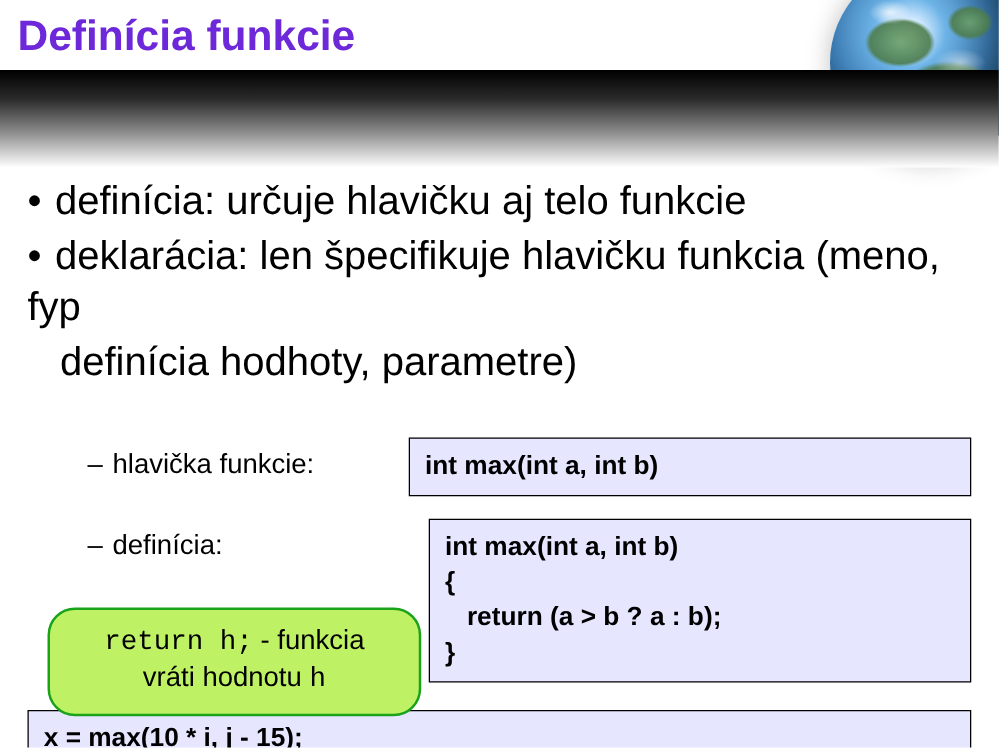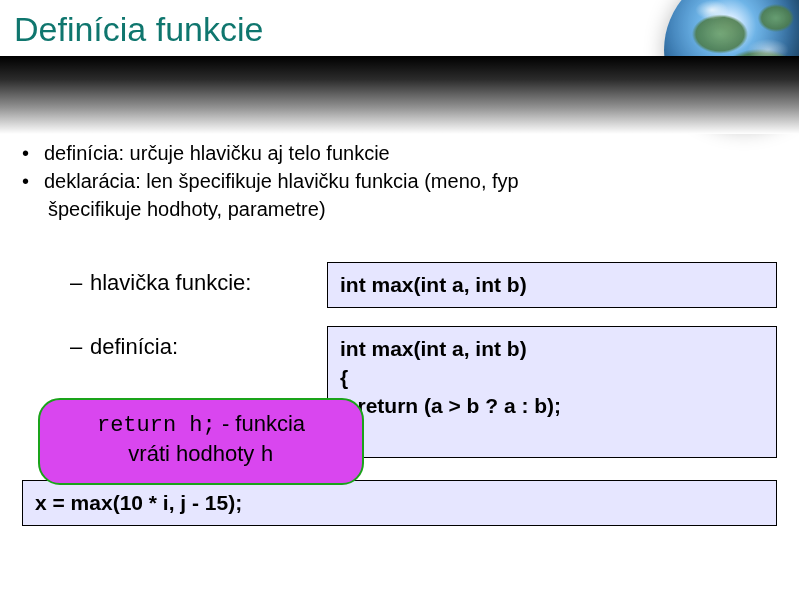--- a/index.html
+++ b/index.html
@@ -62,34 +62,34 @@
       #8f8f8f 65%,
       #d0d0d0 85%,
       #ffffff 100%);
     z-index: 0;
   }
   .title {
     position: absolute;
     top: 10px;
     left: 14px;
     font-size: 34px;
-    font-weight: normal;
-    color: #0f766e;
+    font-weight: bold;
+    color: #6d28d9;
     z-index: 2;
   }
   .content {
     position: absolute;
     top: 140px;
     left: 0;
     right: 0;
     padding: 0 22px 0 22px;
     z-index: 2;
   }
   .bullet-line {
-    font-size: 20px;
+    font-size: 32px;
     color: #000;
     line-height: 1.3;
     margin-bottom: 2px;
   }
   .bullet-line .dot {
     display: inline-block;
     width: 22px;
   }
   .indent {
     padding-left: 26px;
@@ -121,22 +121,22 @@
     font-size: 21px;
     font-weight: bold;
     padding: 8px 12px;
     white-space: pre;
     line-height: 1.35;
     color: #000;
   }
   .callout {
     position: absolute;
     left: 16px;
-    width: 326px;
-    background: #d946ef;
+    width: 299px;
+    background: #bef264;
     border: 2px solid #1aa31a;
     border-radius: 22px;
     padding: 10px 16px 14px 16px;
     font-size: 22px;
     color: #000;
     text-align: center;
     line-height: 1.25;
     z-index: 3;
   }
   .callout .mono {
@@ -154,46 +154,46 @@
 
 <div class="content">
 
   <div class="bullet-line">
     <span class="dot">•</span><span>definícia: určuje hlavičku aj telo funkcie</span>
   </div>
   <div class="bullet-line">
     <span class="dot">•</span><span>deklarácia: len špecifikuje hlavičku funkcia (meno, fyp</span>
   </div>
   <div class="bullet-line indent">
-    <span>špecifikuje hodhoty, parametre)</span>
+    <span>definícia hodhoty, parametre)</span>
   </div>
 
   <div class="subsection rows-wrap">
 
     <div class="sub-row">
       <div class="sub-label">
         <span class="dash">–</span><span>hlavička funkcie:</span>
       </div>
       <div class="codebox">int max(int a, int b)</div>
     </div>
 
-    <div class="sub-row" style="margin-bottom:22px;">
+    <div class="sub-row" style="margin-bottom:22px;gap:16px;">
       <div class="sub-label">
         <span class="dash">–</span><span>definícia:</span>
       </div>
       <div class="codebox">int max(int a, int b)
 {
    return (a &gt; b ? a : b);
 }</div>
     </div>
 
     <div class="sub-row" style="margin-bottom:0;">
       <div class="codebox">x = max(10 * i, j - 15);</div>
     </div>
 
     <div class="callout" style="top:136px;">
       <span class="mono">return h;</span><span> - funkcia</span><br>
-      <span>vráti hodhoty </span><span class="mono">h</span>
+      <span>vráti hodnotu </span><span class="mono">h</span>
     </div>
 
   </div>
 
 </div>
 
 </body></html>

